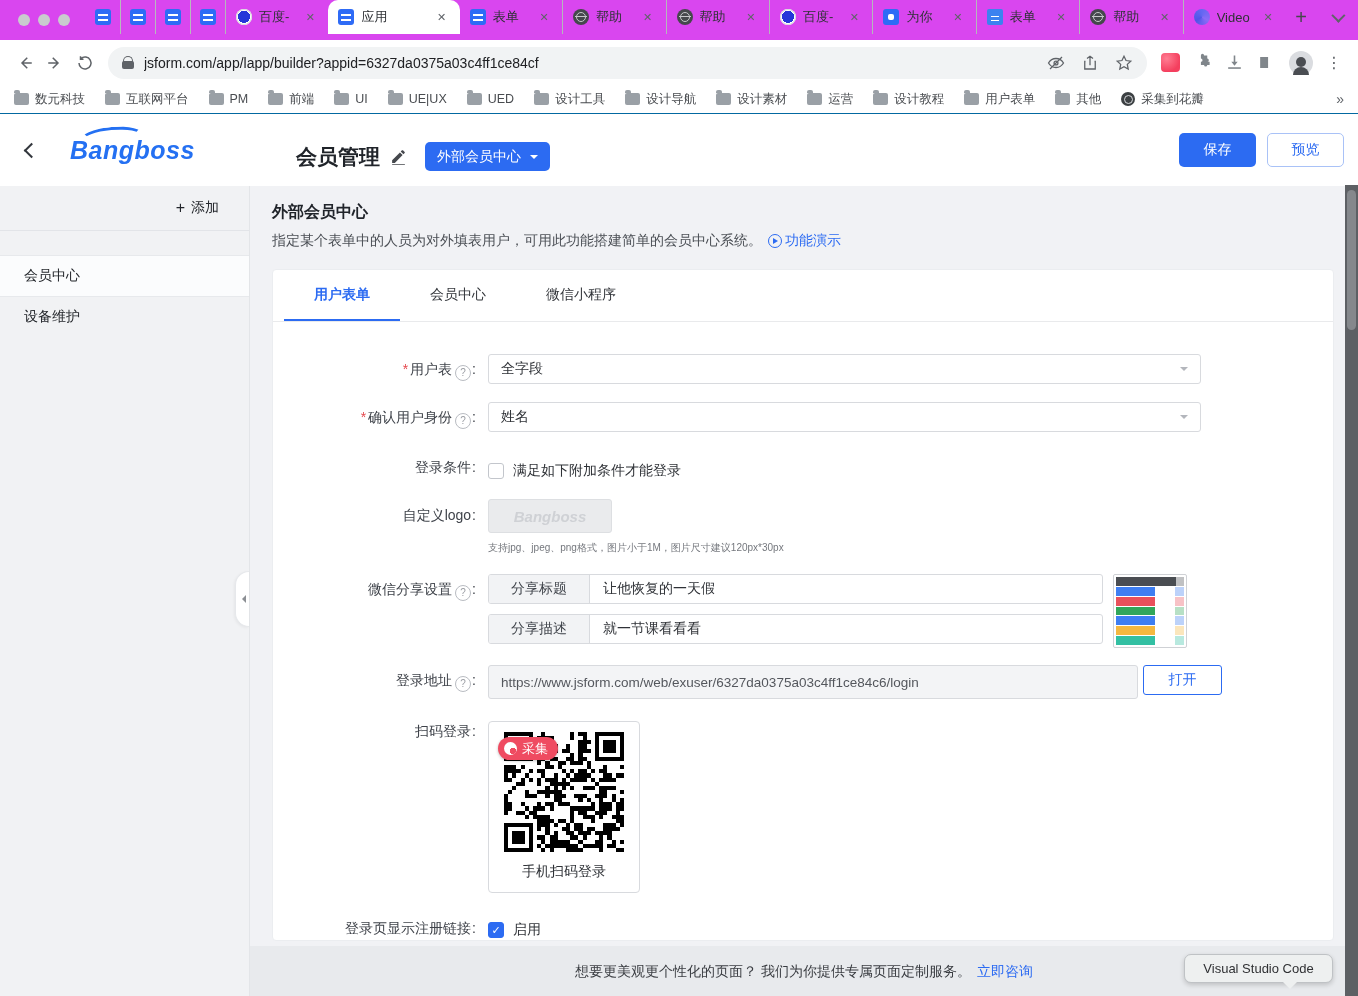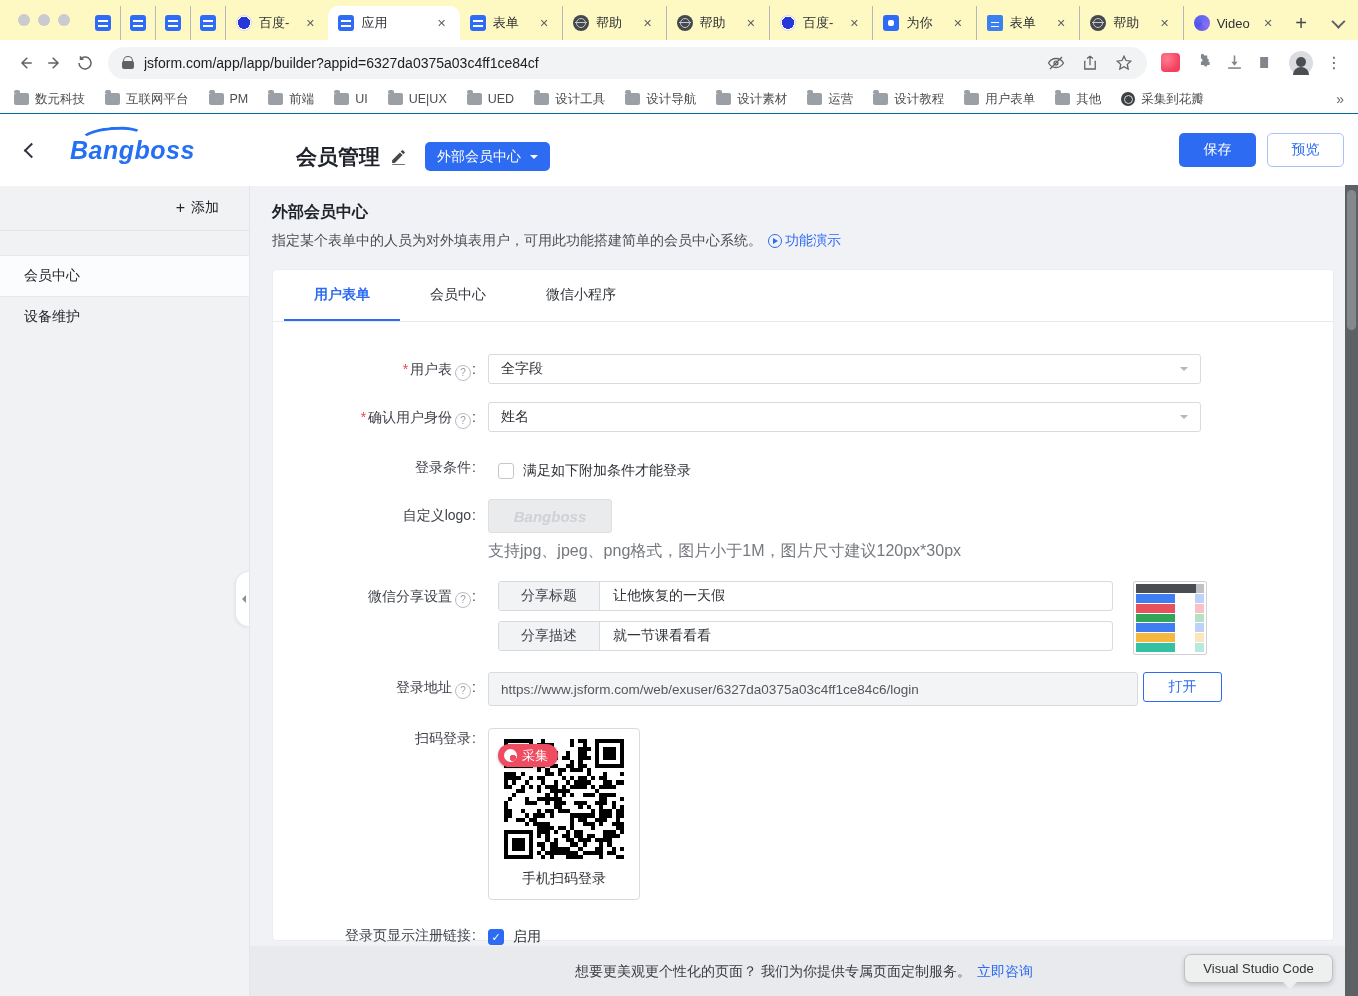--- a/index.html
+++ b/index.html
@@ -1,20 +1,20 @@
 <!DOCTYPE html>
 <html><head>
 <meta charset="utf-8">
 <style>
   html,body{margin:0;padding:0;background:#fff;}
   body{width:1358px;height:996px;overflow:hidden;font-family:"Liberation Sans","DejaVu Sans",sans-serif;-webkit-font-smoothing:antialiased;}
   .screen{position:relative;width:1358px;height:996px;background:#fff;}
 
   
-  .tabbar{height:40px;background:#fef9c3;display:flex;align-items:flex-end;}
+  .tabbar{height:40px;background:#d946ef;display:flex;align-items:flex-start;}
   .traffic{display:flex;align-items:center;gap:8px;padding:0 16px 0 18px;height:40px;flex:none;}
   .light{width:12px;height:12px;border-radius:50%;background:#c9cbce;display:inline-block;}
   .pinned{display:flex;align-items:center;height:34px;flex:none;}
   .pinned-tab{width:34px;height:34px;display:flex;align-items:center;justify-content:center;border-left:1px solid #b7babd;}
   .pinned-tab:first-child{border-left:none;}
   .favicon{width:16px;height:16px;border-radius:3px;flex:none;position:relative;display:inline-block;}
   .form-app-icon{background:#2e6bf6;}
   .form-app-icon::after{content:"";position:absolute;inset:4px 3px;background:repeating-linear-gradient(0deg,#fff 0 2px,transparent 2px 5px);}
   .baidu-paw-icon{border-radius:50%;background:radial-gradient(circle at 50% 48%,#2636d9 0 52%,#ffffff 53%);box-shadow:inset 0 0 0 1px #d7d9dc;}
   .globe-icon{border-radius:50%;background:#45484c;}
@@ -122,21 +122,21 @@
   .sel{width:713px;height:30px;border:1px solid #d8dade;border-radius:3px;background:#fff;display:flex;align-items:center;justify-content:space-between;padding:0 12px;font-size:14px;color:#2f3237;box-sizing:border-box;}
   .sel-caret{width:0;height:0;border:4.5px solid transparent;border-top-color:#b3b6bc;margin-top:4px;}
 
   .cb{width:16px;height:16px;border:1px solid #c3c6cc;border-radius:3px;background:#fff;box-sizing:border-box;flex:none;}
   .cb.checked{background:#2c6bf2;border-color:#2c6bf2;display:flex;align-items:center;justify-content:center;color:#fff;font-size:11px;}
   .cb.checked::before{content:"\2713";}
   .cb-row{display:flex;align-items:center;gap:9px;font-size:14px;color:#2f3237;height:22px;margin-top:4px;}
 
   .logo-box{width:122px;height:32px;background:#eaebed;border:1px solid #dddfe2;border-radius:3px;display:flex;align-items:center;justify-content:center;overflow:hidden;}
   .logo-box span{font-style:italic;font-weight:800;font-size:15px;color:#cfd1d5;}
-  .hint{margin-top:8px;font-size:16px;color:#75787e;}
+  .hint{margin-top:8px;font-size:10px;color:#75787e;}
 
   .igroup{display:flex;width:615px;height:30px;border:1px solid #d8dade;border-radius:3px;overflow:hidden;background:#fff;box-sizing:border-box;}
   .iaddon{width:100px;flex:none;background:#f2f3f5;border-right:1px solid #d8dade;display:flex;align-items:center;justify-content:center;font-size:14px;color:#3f434a;}
   .ival{flex:1;display:flex;align-items:center;padding:0 13px;font-size:14px;color:#2f3237;}
   .share-thumb{width:74px;height:74px;border:1px solid #cfd1d5;border-radius:2px;margin-left:10px;background:#fff;padding:2px;box-sizing:border-box;display:flex;flex-direction:column;gap:1px;}
   .st-row{flex:1;display:flex;min-height:0;}
   .st-bar{height:100%;}
   .st-chip{height:100%;width:9px;margin-left:auto;}
 
   .url-input{width:650px;height:30px;background:#f3f4f6;border:1px solid #d8dade;border-radius:3px;display:flex;align-items:center;padding:16px 12px;font-size:13.5px;color:#54575d;box-sizing:border-box;white-space:nowrap;overflow:hidden;}
@@ -151,21 +151,21 @@
   .main-footer{margin-top:auto;height:51px;background:#e8eaed;display:flex;align-items:center;justify-content:center;font-size:14px;color:#3a3d42;gap:6px;}
   .footer-link{color:#2c6bf2;}
 
   .scroll-strip{position:absolute;right:0;top:185px;width:13px;height:811px;background:#5d6064;}
   .scroll-strip::after{content:"";position:absolute;left:2px;right:2px;top:5px;height:140px;border-radius:5px;background:#85888c;}
 
   .vstip{position:absolute;left:1184px;top:954px;width:149px;height:29px;background:#eef0f0;border:1px solid #bfc2c5;border-radius:7px;display:flex;align-items:center;justify-content:center;font-size:13px;color:#2f3033;box-shadow:0 2px 5px rgba(0,0,0,.18);box-sizing:border-box;}
   .vstip::after{content:"";position:absolute;bottom:-7px;left:98px;border:7px solid transparent;border-top-color:#eef0f0;border-bottom:none;}
 
   
-  .mb18{margin-bottom:18px;} .mb24{margin-bottom:24px;} .mb17{margin-bottom:17px;gap:10px;}
+  .mb18{margin-bottom:18px;} .mb24{margin-bottom:24px;} .mb17{margin-bottom:17px;}
   .mb19{margin-bottom:19px;} .mb22{margin-bottom:22px;}
 </style>
 </head>
 <body>
 
 <div class="screen">
 
   <div class="tabbar">
     <div class="traffic">
       <span class="light"></span>

